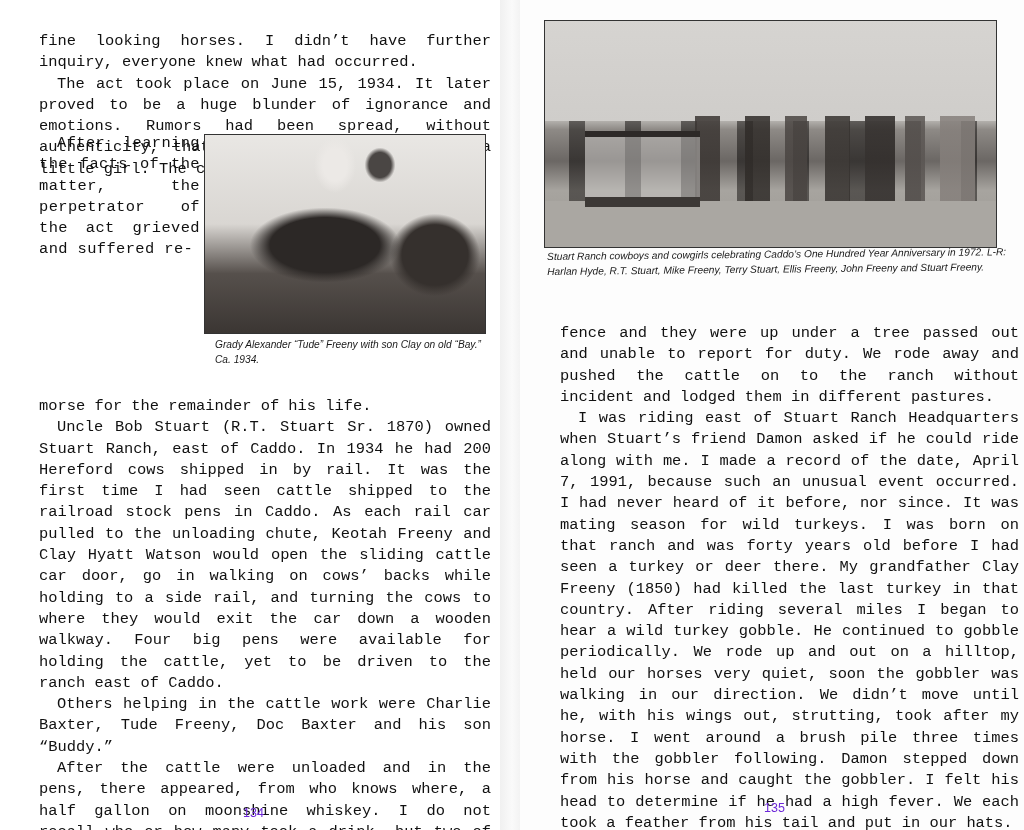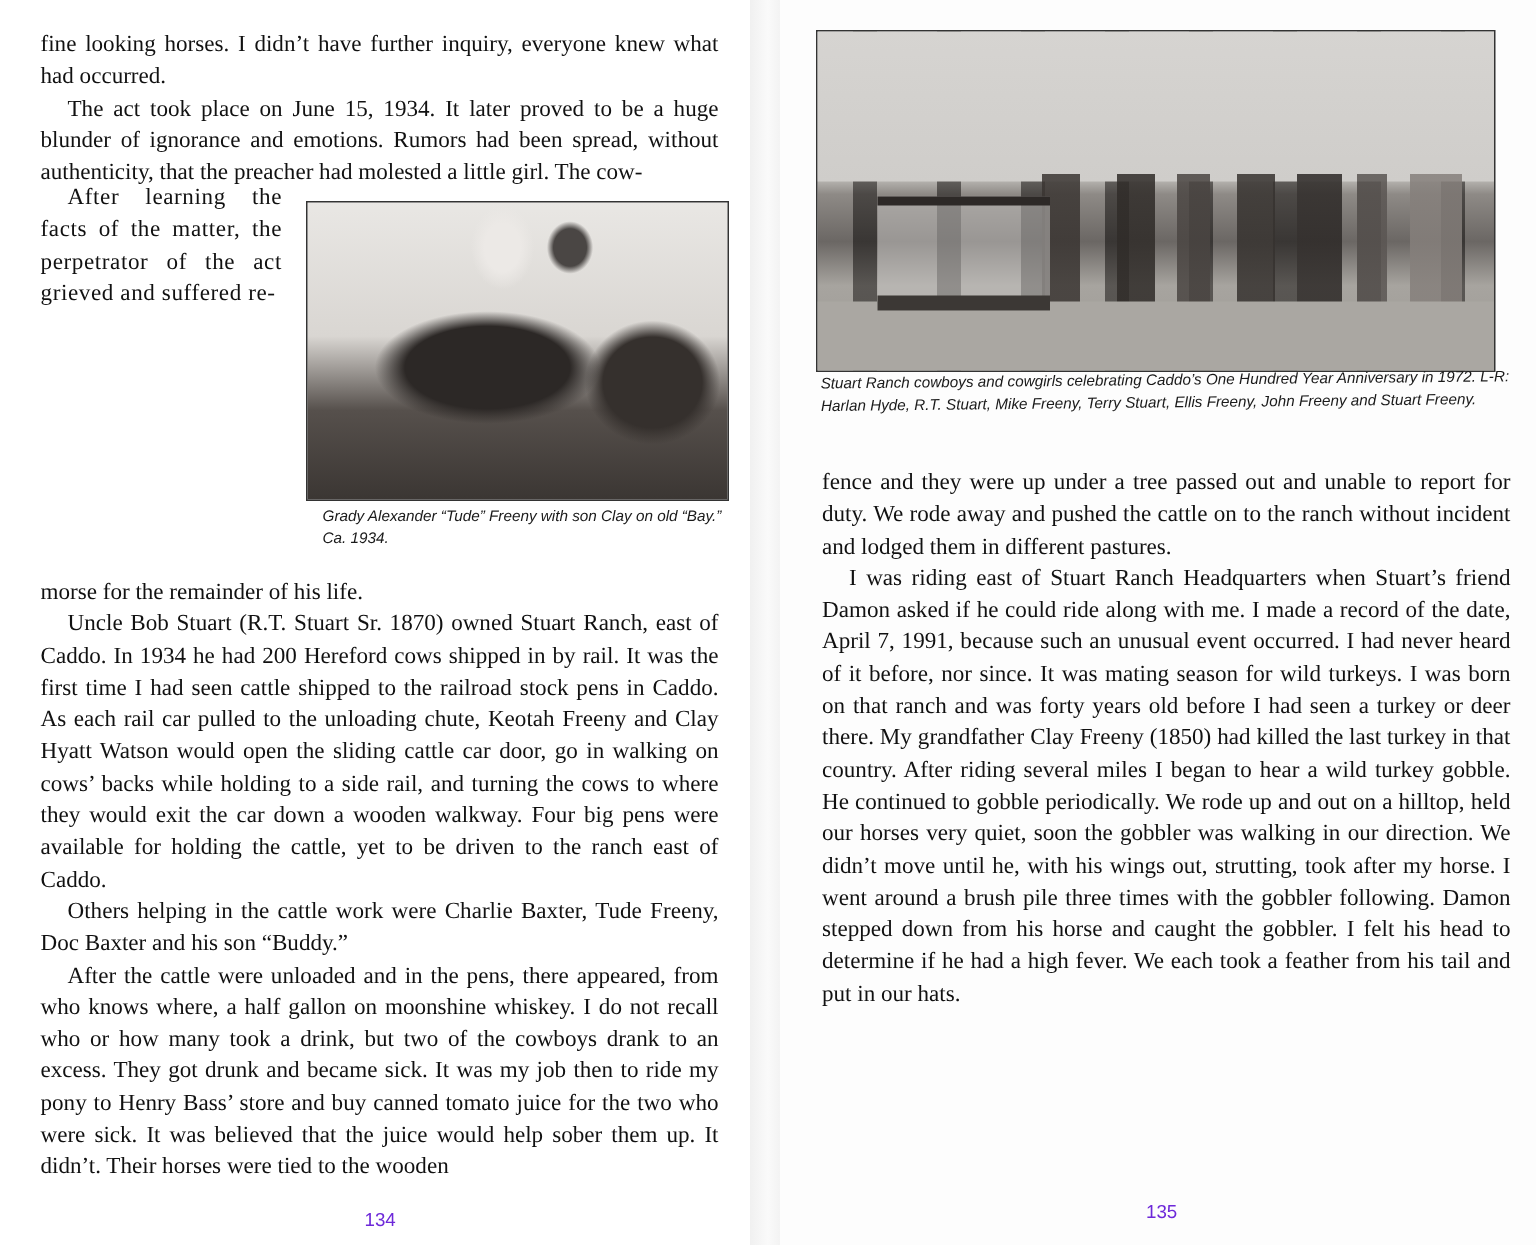--- a/index.html
+++ b/index.html
@@ -17,21 +17,21 @@
   #page-left { left: 0; width: 500px; }
   #page-right { left: 520px; width: 504px; background: #fdfdfd; }
   .gutter {
     position: absolute; top: 0; left: 500px; width: 20px; height: 830px;
     background: linear-gradient(to right, #f0f0f0, #fafafa 60%, #f3f3f3);
   }
 
   .body-text {
     position: absolute;
     font-size: 15.4px; line-height: 21.3px;
-    text-align: justify; margin: 0;
+    text-align: justify; margin: 12px; font-family: Liberation Mono, monospace;
   }
   .body-text p { margin: 0; text-align: justify; }
   .body-text p.indent { text-indent: 18px; }
   .body-text p.last { text-align-last: left; }
 
   
   #lp-top { left: 27px; top: 19px; width: 452px; }
   #lp-wrap { left: 27px; top: 121px; width: 161px; letter-spacing: 0.4px; }
   #lp-bottom { left: 27px; top: 384px; width: 452px; }
 

